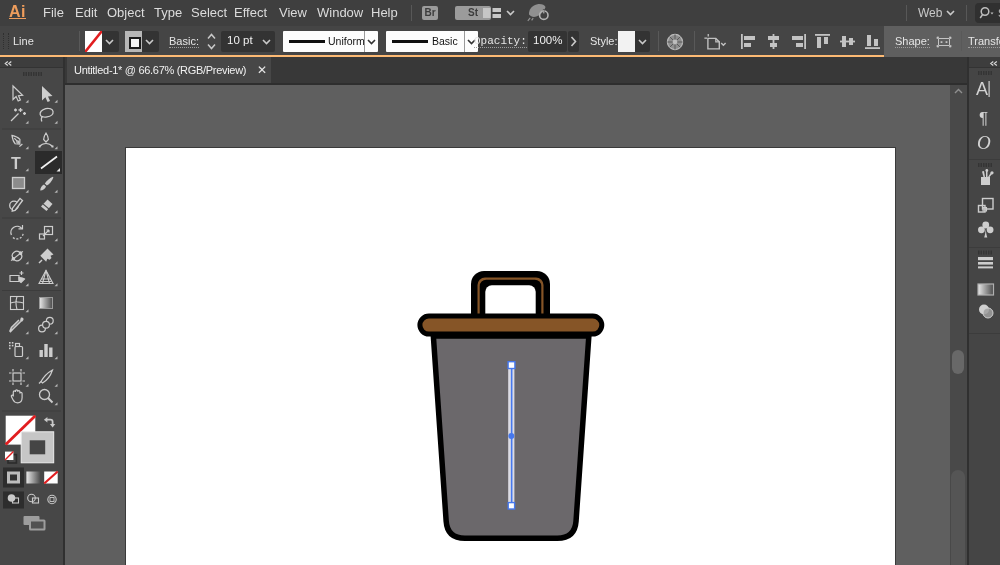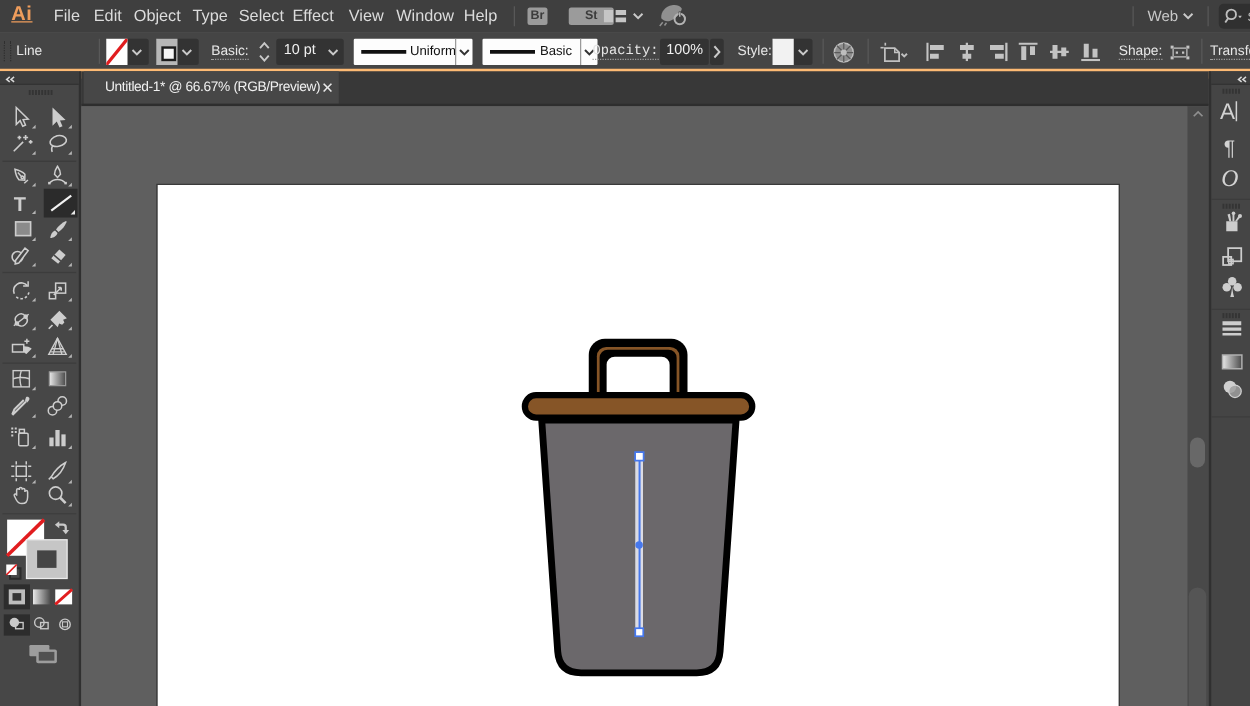--- a/index.html
+++ b/index.html
@@ -4,21 +4,21 @@
 <style>
   html,body{margin:0;padding:0;}
   body{width:1000px;height:565px;overflow:hidden;font-family:"Liberation Sans",sans-serif;}
   #app{position:relative;width:1000px;height:565px;background:#5f5f5f;overflow:hidden;}
   .abs{position:absolute;}
   
   #menubar{left:0;top:0;width:1000px;height:26px;background:#3f3f3f;}
   .mitem{position:absolute;top:0;height:26px;line-height:26px;color:#dcdcdc;font-size:13px;}
   #ailogo{position:absolute;left:9px;top:3px;color:#ef9d5c;font-size:16px;font-weight:bold;letter-spacing:0.5px;text-decoration:underline;}
   
-  #controlbar{left:0;top:26px;width:1000px;height:29px;background:#454545;border-bottom:8px solid #fdba74;}
+  #controlbar{left:0;top:26px;width:884px;height:29px;background:#454545;border-bottom:2px solid #fdba74;}
   .clabel{position:absolute;color:#e6e6e6;font-size:11px;top:9px;}
   .dotted{border-bottom:1px dotted #9d9d9d;padding-bottom:0px;}
   .darkfield{position:absolute;top:5px;height:21px;background:#333333;border-radius:2px;}
   .whitefield{position:absolute;top:5px;height:21px;background:#fdfdfd;border-radius:1px;}
   .vsep{position:absolute;top:5px;width:1px;height:20px;background:#595959;}
   
   #tabrow{left:65px;top:57px;width:902px;height:27px;background:#383838;}
   #tabrow .tab{position:absolute;left:2px;top:0;width:204px;height:26px;background:#474747;color:#f1f1f1;font-size:11px;line-height:26px;letter-spacing:-0.3px;}
   #tabunderline{left:65px;top:83px;width:902px;height:2px;background:#2e2e2e;}
   
@@ -201,21 +201,21 @@
       <rect x="0.5" y="9.1" width="2.4" height="2.4" fill="#c3c3c3"></rect>
         <rect x="13.1" y="9.1" width="2.4" height="2.4" fill="#c3c3c3"></rect>
       <rect x="4.6" y="5.2" width="1.8" height="1.8" fill="#c3c3c3"></rect>
         <rect x="9.6" y="5.2" width="1.8" height="1.8" fill="#c3c3c3"></rect>
     </svg>
     <div class="vsep" style="left:961px;"></div>
     <span class="clabel dotted" style="left:968px;">Transform</span>
   </div>
 
   <div id="tabrow" class="abs">
-    <div class="tab"><span style="margin-left:17px;">Untitled-1* @ 66.67% (RGB/Preview)</span><span style="position:absolute;right:4px;top:0;color:#e8e8e8;font-size:12px;letter-spacing:0;">✕</span></div>
+    <div class="tab"><span style="margin-left:7px;">Untitled-1* @ 66.67% (RGB/Preview)</span><span style="position:absolute;right:4px;top:0;color:#e8e8e8;font-size:12px;letter-spacing:0;">✕</span></div>
   </div>
   <div id="tabunderline" class="abs"></div>
 
   <div id="toolbar" class="abs">
     <div class="hdr"></div>
     <svg width="63" height="508" viewBox="0 0 63 508" style="position:absolute;left:0;top:0;">
       <defs>
           <path id="tt" d="M0 0 H3 V-3 Z" fill="#b5b5b5"></path>
         </defs>
 

